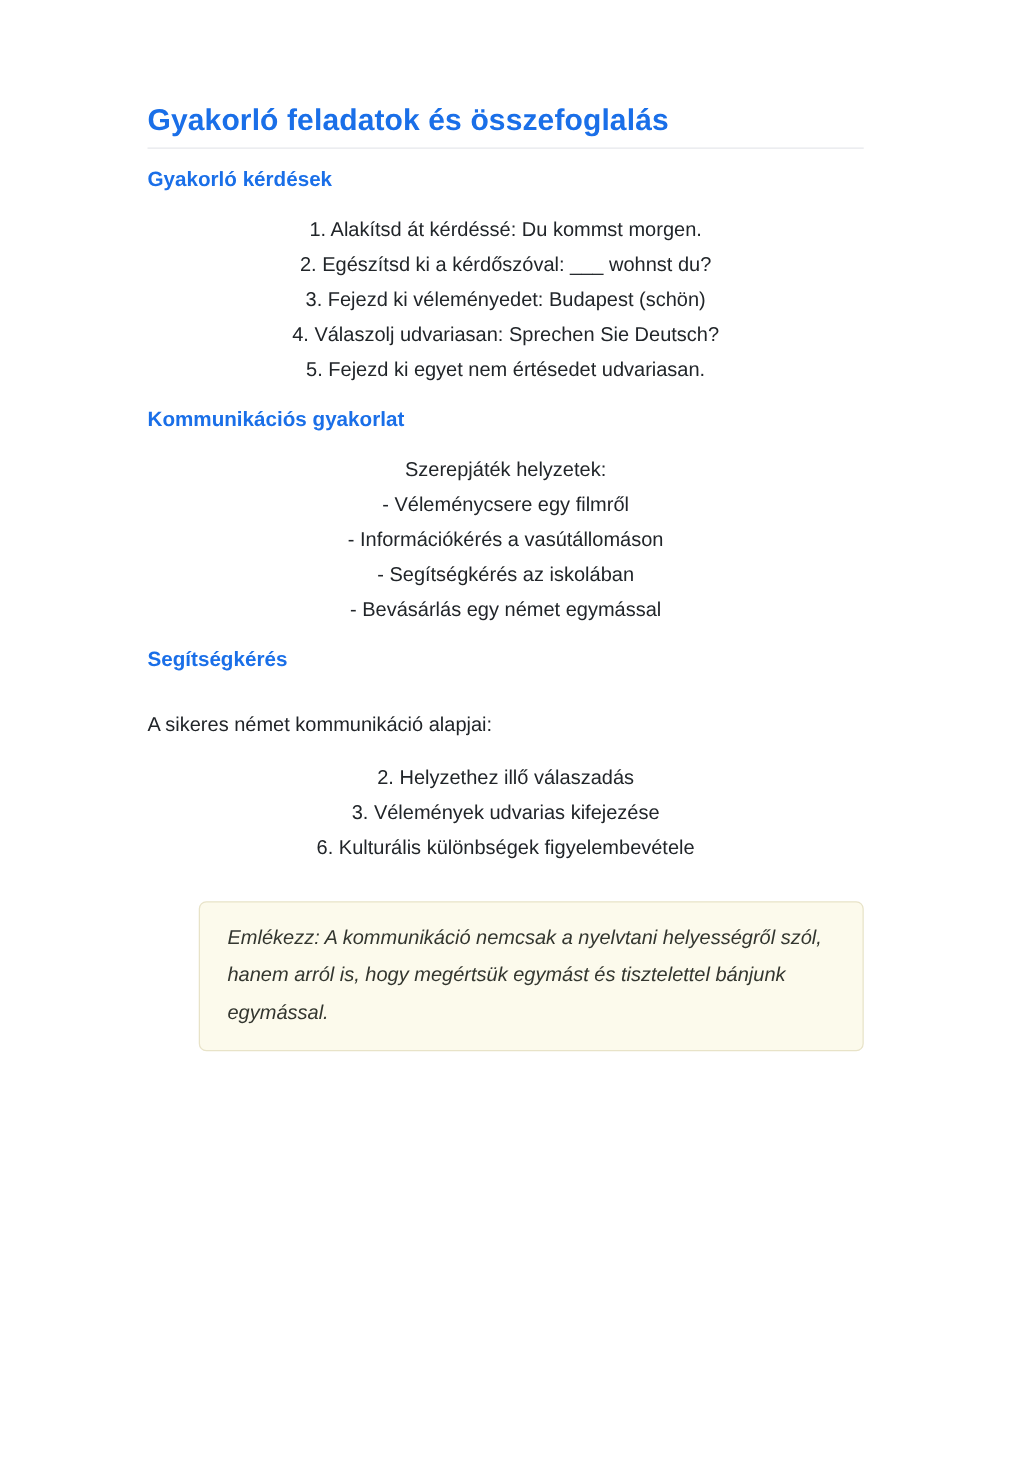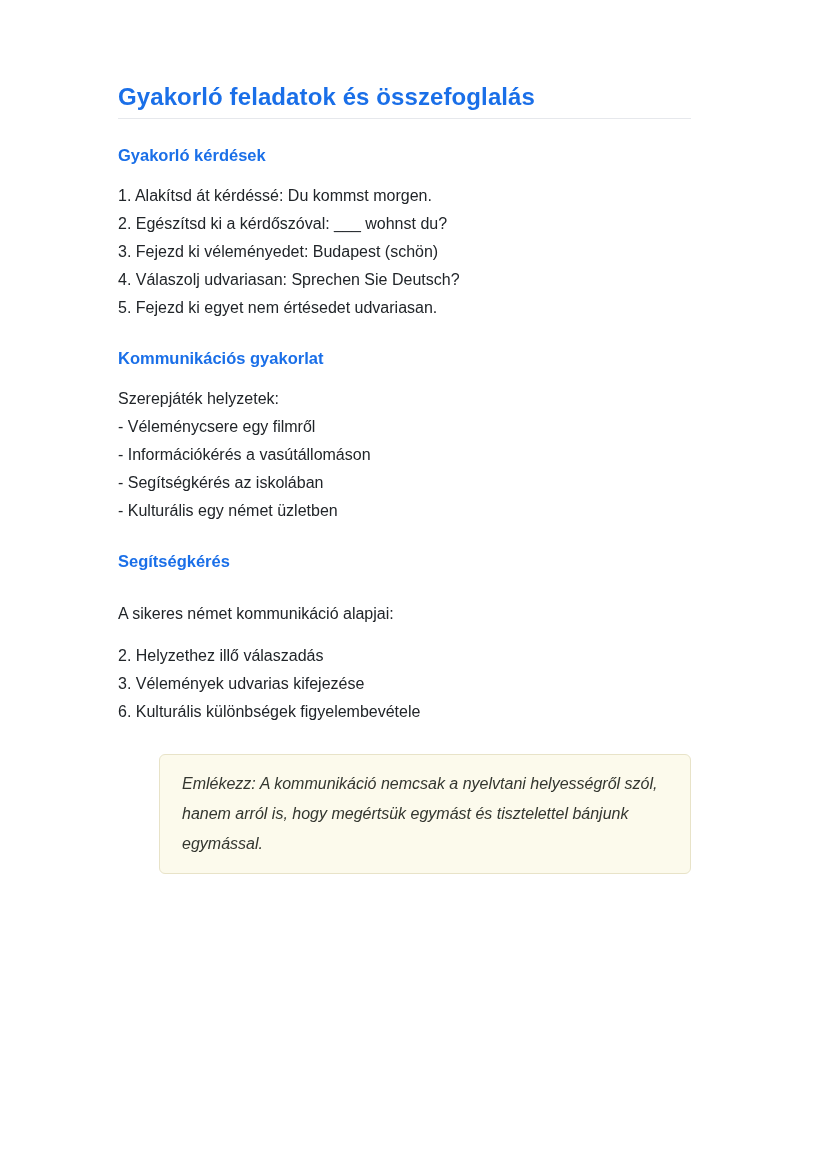--- a/index.html
+++ b/index.html
@@ -28,23 +28,23 @@
     border: none;
     border-top: 1px solid var(--divider, #e6e8ec);
     margin-top: 8px;
     height: 0;
   }
   h2 {
     color: var(--accent, #1a6fe8);
     font-size: 16.5px;
     line-height: 22px;
     font-weight: 700;
-    margin-top: 25px;
+    margin-top: 14px;
   }
-  .lines { margin-top: 16px; }
+  .lines { margin-top: 16px; text-align: center; }
   .lines p,
   .intro {
     font-size: 16px;
     line-height: 28px;
     color: var(--text, #212529);
   }
   .intro { margin-top: 28px; }
   .lines.after-intro { margin-top: 14px; }
   .note {
     margin-top: 28px;
@@ -80,21 +80,21 @@
     </div>
   </section>
 
   <section>
     <h2>Kommunikációs gyakorlat</h2>
     <div class="lines">
       <p class="intro-line">Szerepjáték helyzetek:</p>
       <p>- Véleménycsere egy filmről</p>
       <p>- Információkérés a vasútállomáson</p>
       <p>- Segítségkérés az iskolában</p>
-      <p>- Kulturális egy német üzletben</p>
+      <p>- Bevásárlás egy német egymással</p>
     </div>
   </section>
 
   <section>
     <h2>Segítségkérés</h2>
     <p class="intro">A sikeres német kommunikáció alapjai:</p>
     <div class="lines after-intro">
       <p>2. Helyzethez illő válaszadás</p>
       <p>3. Vélemények udvarias kifejezése</p>
       <p>6. Kulturális különbségek figyelembevétele</p>

